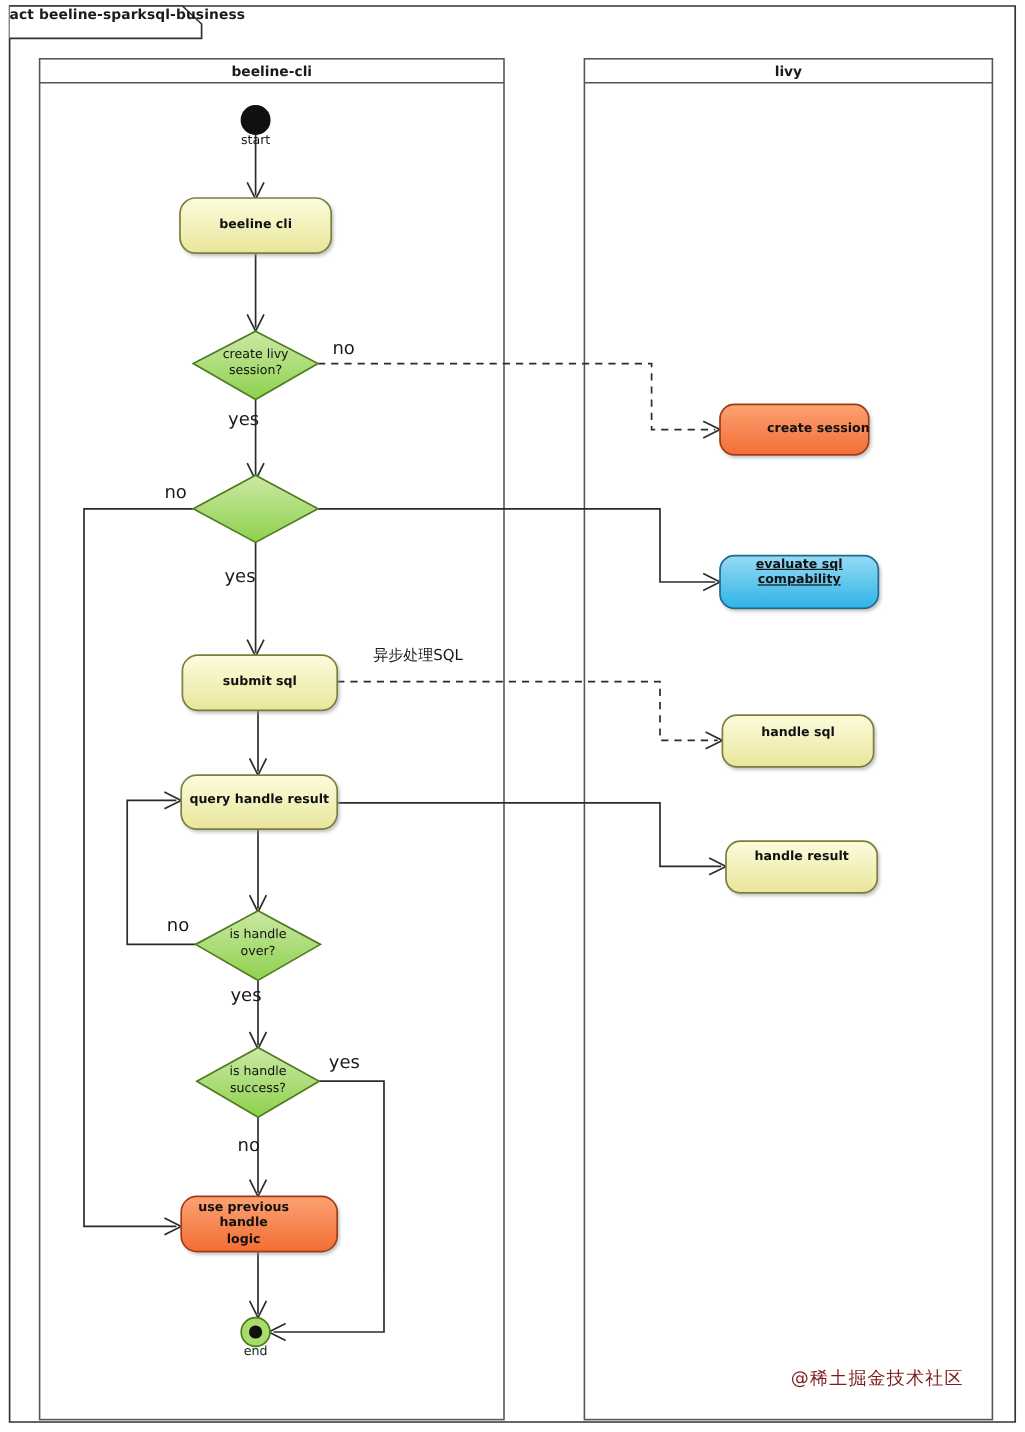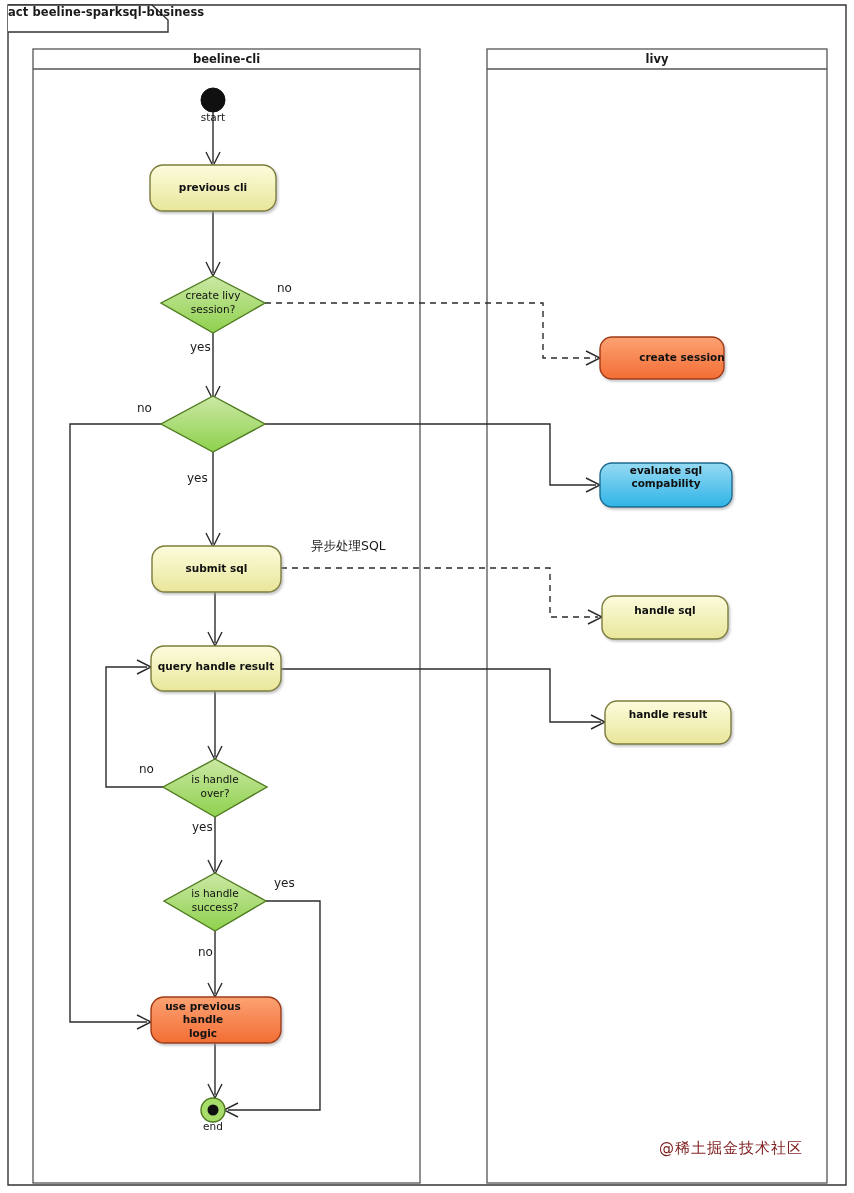--- a/index.html
+++ b/index.html
@@ -63,21 +63,21 @@
     text-align: center;
     font-size: 10.5px;
     font-weight: normal;
     color: #111111;
     line-height: 1.3;
     pointer-events: none;
     white-space: pre-line;
   }
   .edge-label {
     position: absolute;
-    font-size: 12px;
+    font-size: 15px;
     color: #1a1a1a;
     white-space: nowrap;
   }
   .node-caption {
     position: absolute;
     font-size: 10.5px;
     color: #1a1a1a;
     text-align: center;
     white-space: nowrap;
   }
@@ -226,29 +226,29 @@
   </svg>
 
   <div class="frame-label">act beeline-sparksql-business</div>
 
   <div class="partition-title" style="left:33px; top:52px; width:387px;">beeline-cli</div>
 
   <div class="partition-title" style="left:487px; top:52px; width:340px;">livy</div>
 
   <div class="node-caption" style="left:163px; top:111px; width:100px;">start</div>
 
-  <div class="node-label" style="left:150px; top:165px; width:126px; height:46px;">previous cli</div>
+  <div class="node-label" style="left:150px; top:165px; width:126px; height:46px;">beeline cli</div>
 
   <div class="diamond-label" style="left:163px; top:285px; width:100px; height:36px;">create livy
 session?</div>
 
   <div class="node-label" style="left:600px; top:337px; width:124px; height:42px;padding-left:20px;">create session</div>
 
 
-  <div class="node-label" style="left:600px; top:463px; width:132px; height:28px;">evaluate sql
+  <div class="node-label" style="left:600px; top:463px; width:132px; height:28px;text-decoration:underline;">evaluate sql
 compability</div>
 
   <div class="node-label" style="left:152px; top:546px; width:129px; height:46px;">submit sql</div>
 
   <div class="node-label" style="left:602px; top:596px; width:126px; height:30px;">handle sql</div>
 
   <div class="node-label" style="left:151px; top:646px; width:130px; height:41px;">query handle result</div>
 
   <div class="node-label" style="left:605px; top:701px; width:126px; height:28px;">handle result</div>
 

